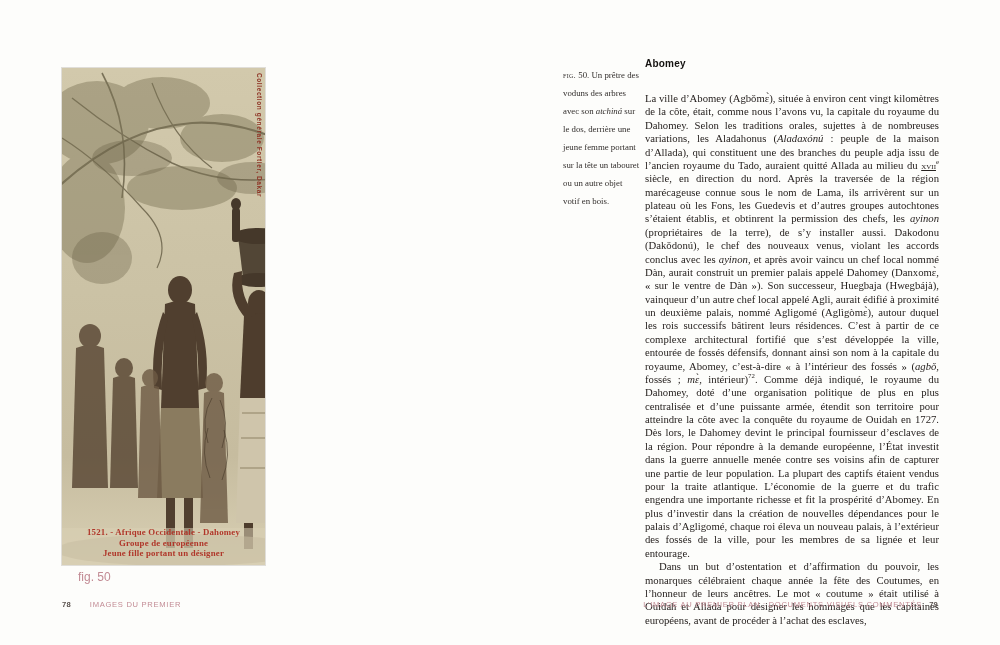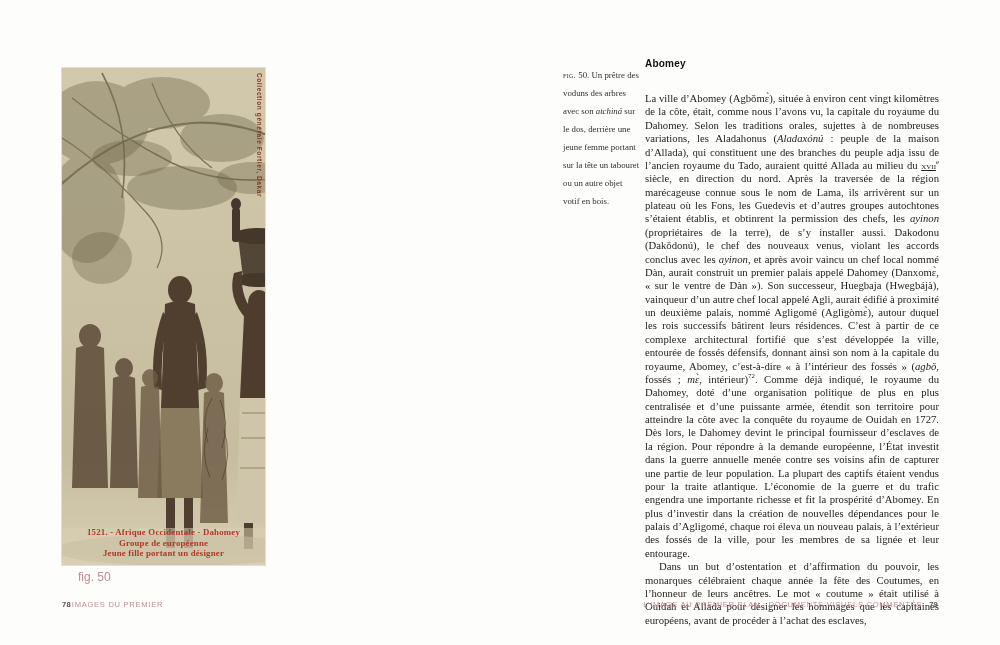--- a/index.html
+++ b/index.html
@@ -56,21 +56,21 @@
     position: absolute;
     top: 600px;
     font-family: "Liberation Sans", sans-serif;
     font-size: 7.6px;
     letter-spacing: 0.7px;
     color: #c28b94;
   }
   .footer-left { left: 62px; }
   .footer-right { right: 62px; text-align: left; }
   .footer .pagenum { color: #58504c; font-weight: bold; letter-spacing: 0.2px; }
-  .footer-left .pagenum { margin-right: 1px; }
+  .footer-left .pagenum { margin-right: 19px; }
   .footer-right .pagenum { margin-left: 7px; }
 
   
   .margin-caption {
     position: absolute;
     left: 563px; top: 66px;
     width: 77px;
     font-size: 8.8px;
     line-height: 18px;
     color: #332f2d;

